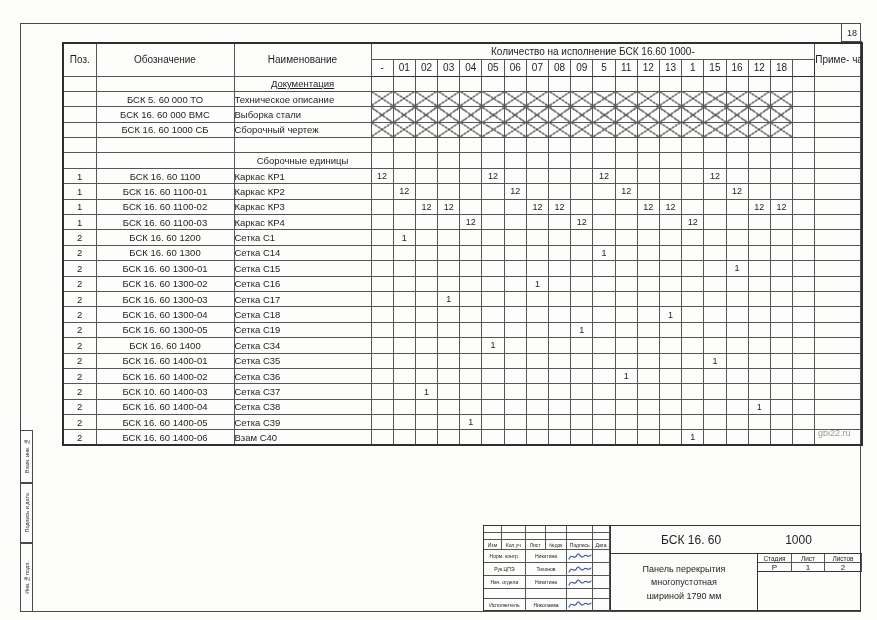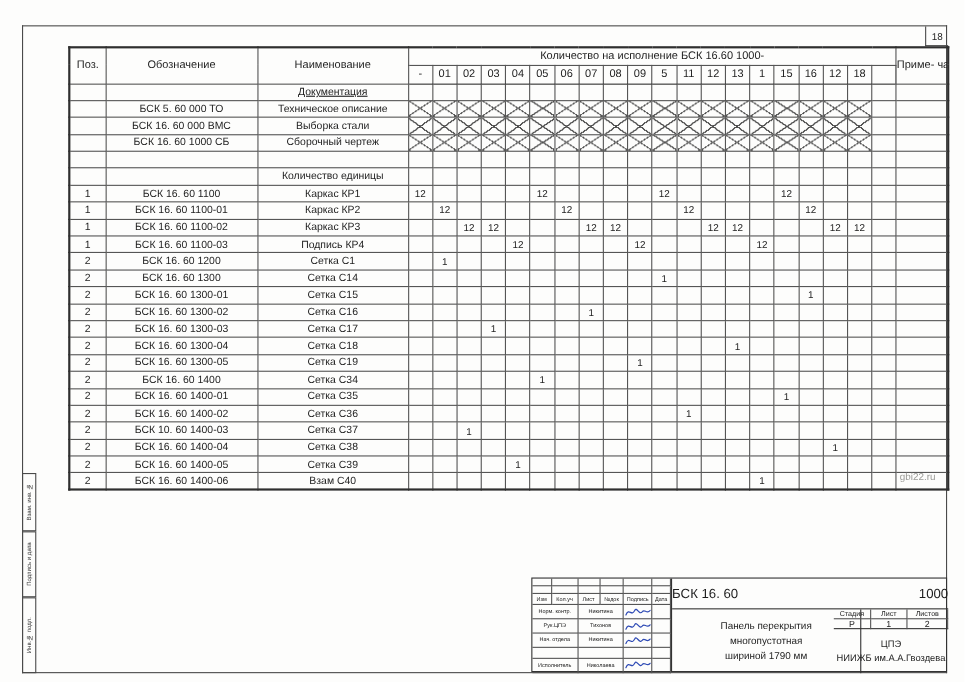--- a/index.html
+++ b/index.html
@@ -18,21 +18,21 @@
   
   #spec-wrap{position:absolute;left:62px;top:42px;}
   table.spec{border-collapse:collapse;table-layout:fixed;width:799px;
     border:2px solid #2f2f2f;}
   table.spec th,table.spec td{border:1px solid #555;padding:0;margin:0;
     overflow:hidden;white-space:nowrap;font-weight:normal;}
   table.spec thead th{font-size:10px;}
   th.qcol{font-size:9px;}
   td.poz{text-align:center;font-size:9.5px;}
   td.desig{text-align:center;font-size:9.5px;white-space:pre;}
-  td.name{text-align:center;padding-left:6px;font-size:9.5px;}
+  td.name{text-align:left;padding-left:6px;font-size:9.5px;}
   td.name.center{text-align:center;padding-left:0;}
   td.name.und{text-decoration:underline;}
   td.qty{text-align:center;font-size:9px;}
   td.cross{background-image:
     linear-gradient(to top right,transparent calc(50% - .6px),#4c4c4c calc(50% - .6px),#4c4c4c calc(50% + .6px),transparent calc(50% + .6px)),
     linear-gradient(to bottom right,transparent calc(50% - .6px),#4c4c4c calc(50% - .6px),#4c4c4c calc(50% + .6px),transparent calc(50% + .6px));}
   th.note-h{white-space:pre-line;line-height:1.1;}
   tr.body-row{height:15.4px;}
   
   .sep-l{border-left-width:1.6px !important;border-left-color:#2f2f2f !important;}
@@ -40,22 +40,22 @@
   
   #title-block{position:absolute;left:483px;top:525px;width:378px;height:86px;
     border:1.5px solid #333;box-sizing:border-box;}
   #title-block .abs{position:absolute;box-sizing:border-box;}
   #tb-left{left:0;top:0;width:127px;height:100%;border-right:1.5px solid #333;}
   .chg-row,.sig-row,.chg-hdr{display:flex;box-sizing:border-box;}
   .chg-cell{border-right:.8px solid #555;border-bottom:.8px solid #555;
     box-sizing:border-box;font-size:5px;display:flex;align-items:center;
     justify-content:center;overflow:hidden;white-space:nowrap;color:#222;}
   #tb-doccode{left:127px;top:0;width:251px;height:28px;border-bottom:1.5px solid #333;
-    display:flex;align-items:center;justify-content:space-between;gap:64px;font-size:12px;}
-  #tb-title{left:127px;top:28px;width:172px;height:58px;border-right:1.5px solid #333;
+    display:flex;align-items:center;justify-content:center;gap:64px;font-size:12px;}
+  #tb-title{left:127px;top:28px;width:147px;height:58px;border-right:1.5px solid #333;
     display:flex;align-items:center;justify-content:center;text-align:center;
     font-size:9px;white-space:pre-line;line-height:1.5;}
   #tb-stage{left:274px;top:28px;width:104px;height:18px;border-bottom:1px solid #333;}
   .stage-cell{border-right:.8px solid #555;border-bottom:.8px solid #555;
     box-sizing:border-box;font-size:6.5px;display:flex;align-items:center;
     justify-content:center;overflow:hidden;}
   .stage-val{font-size:8px;border-bottom:none;}
   #tb-org{left:274px;top:46px;width:104px;height:40px;display:flex;align-items:center;
     justify-content:center;text-align:center;font-size:8.5px;white-space:pre-line;line-height:1.5;}
   #watermark{position:absolute;left:818px;top:428px;font-size:9px;color:#9a9a96;z-index:5;}
@@ -271,21 +271,21 @@
             <td class="qty"></td>
             <td class="qty"></td>
             <td class="qty"></td>
             <td class="qty"></td>
             <td class="qty"></td>
             <td class="note sep-l"></td>
           </tr>
           <tr class="body-row">
             <td class="poz"></td>
             <td class="desig sep-l"></td>
-            <td class="name sep-l center">Количество единицы</td>
+            <td class="name sep-l center">Сборочные единицы</td>
             <td class="qty sep-l"></td>
             <td class="qty"></td>
             <td class="qty"></td>
             <td class="qty"></td>
             <td class="qty"></td>
             <td class="qty"></td>
             <td class="qty"></td>
             <td class="qty"></td>
             <td class="qty"></td>
             <td class="qty"></td>
@@ -375,21 +375,21 @@
             <td class="qty"></td>
             <td class="qty"></td>
             <td class="qty">12</td>
             <td class="qty">12</td>
             <td class="qty"></td>
             <td class="note sep-l"></td>
           </tr>
           <tr class="body-row">
             <td class="poz">1</td>
             <td class="desig sep-l">БСК 16. 60   1100-03</td>
-            <td class="name sep-l">Подпись КР4</td>
+            <td class="name sep-l">Каркас КР4</td>
             <td class="qty sep-l"></td>
             <td class="qty"></td>
             <td class="qty"></td>
             <td class="qty"></td>
             <td class="qty">12</td>
             <td class="qty"></td>
             <td class="qty"></td>
             <td class="qty"></td>
             <td class="qty"></td>
             <td class="qty">12</td>
@@ -860,17 +860,15 @@
           <div class="stage-cell" style="width: 34px;">Стадия</div>
           <div class="stage-cell" style="width: 33px;">Лист</div>
           <div class="stage-cell" style="width: 37px;">Листов</div>
         </div>
         <div style="display: flex; height: 9px;">
           <div class="stage-cell stage-val" style="width: 34px;">Р</div>
           <div class="stage-cell stage-val" style="width: 33px;">1</div>
           <div class="stage-cell stage-val" style="width: 37px;">2</div>
         </div>
       </div>
-    <div id="tb-org" class="abs">ЦПЭ
-НИИЖБ им.А.А.Гвоздева</div>
   </div>
 
 </div>
 
 </body></html>

